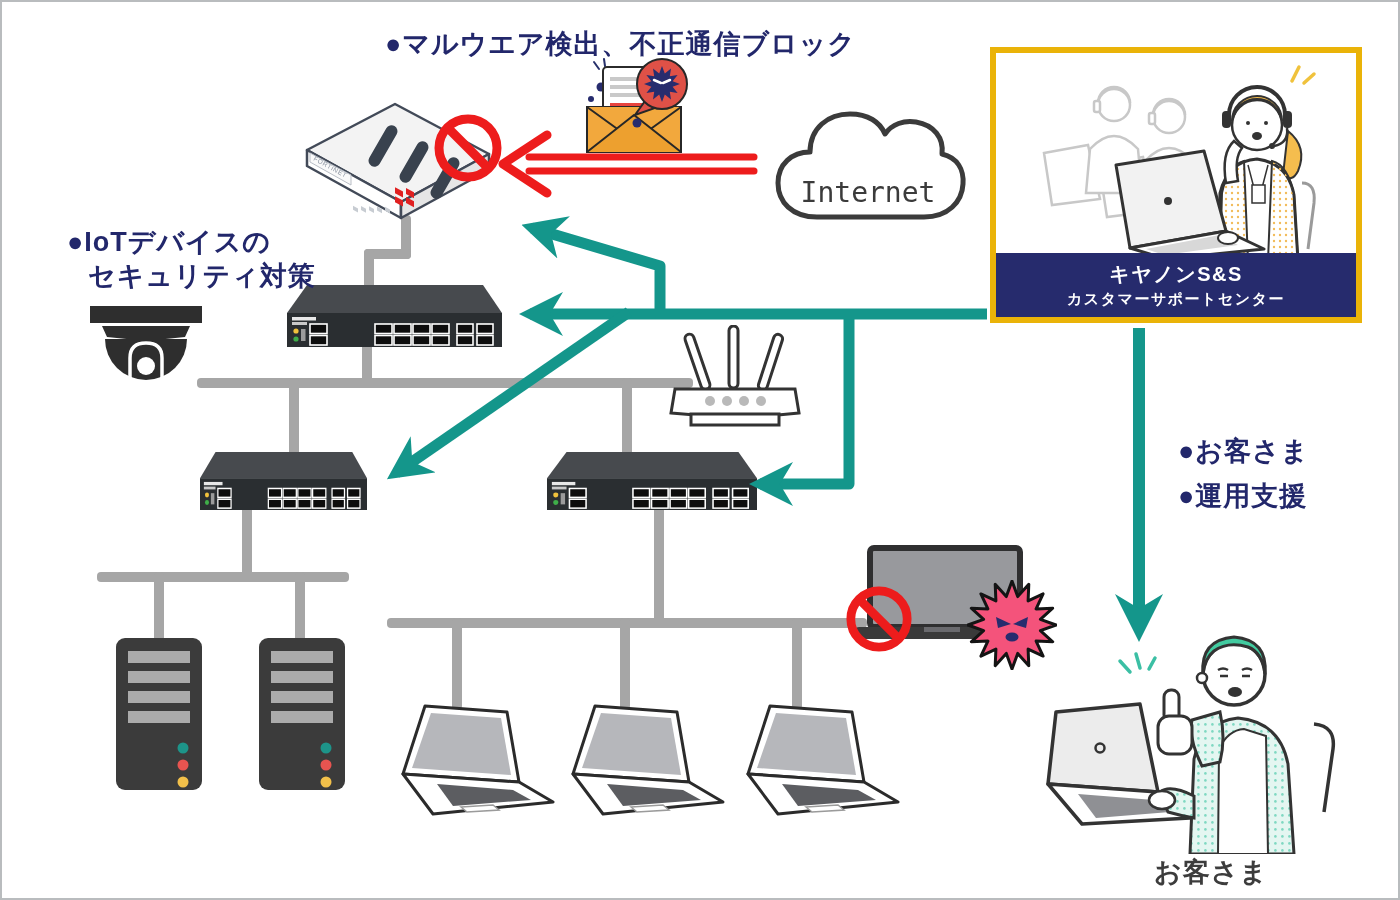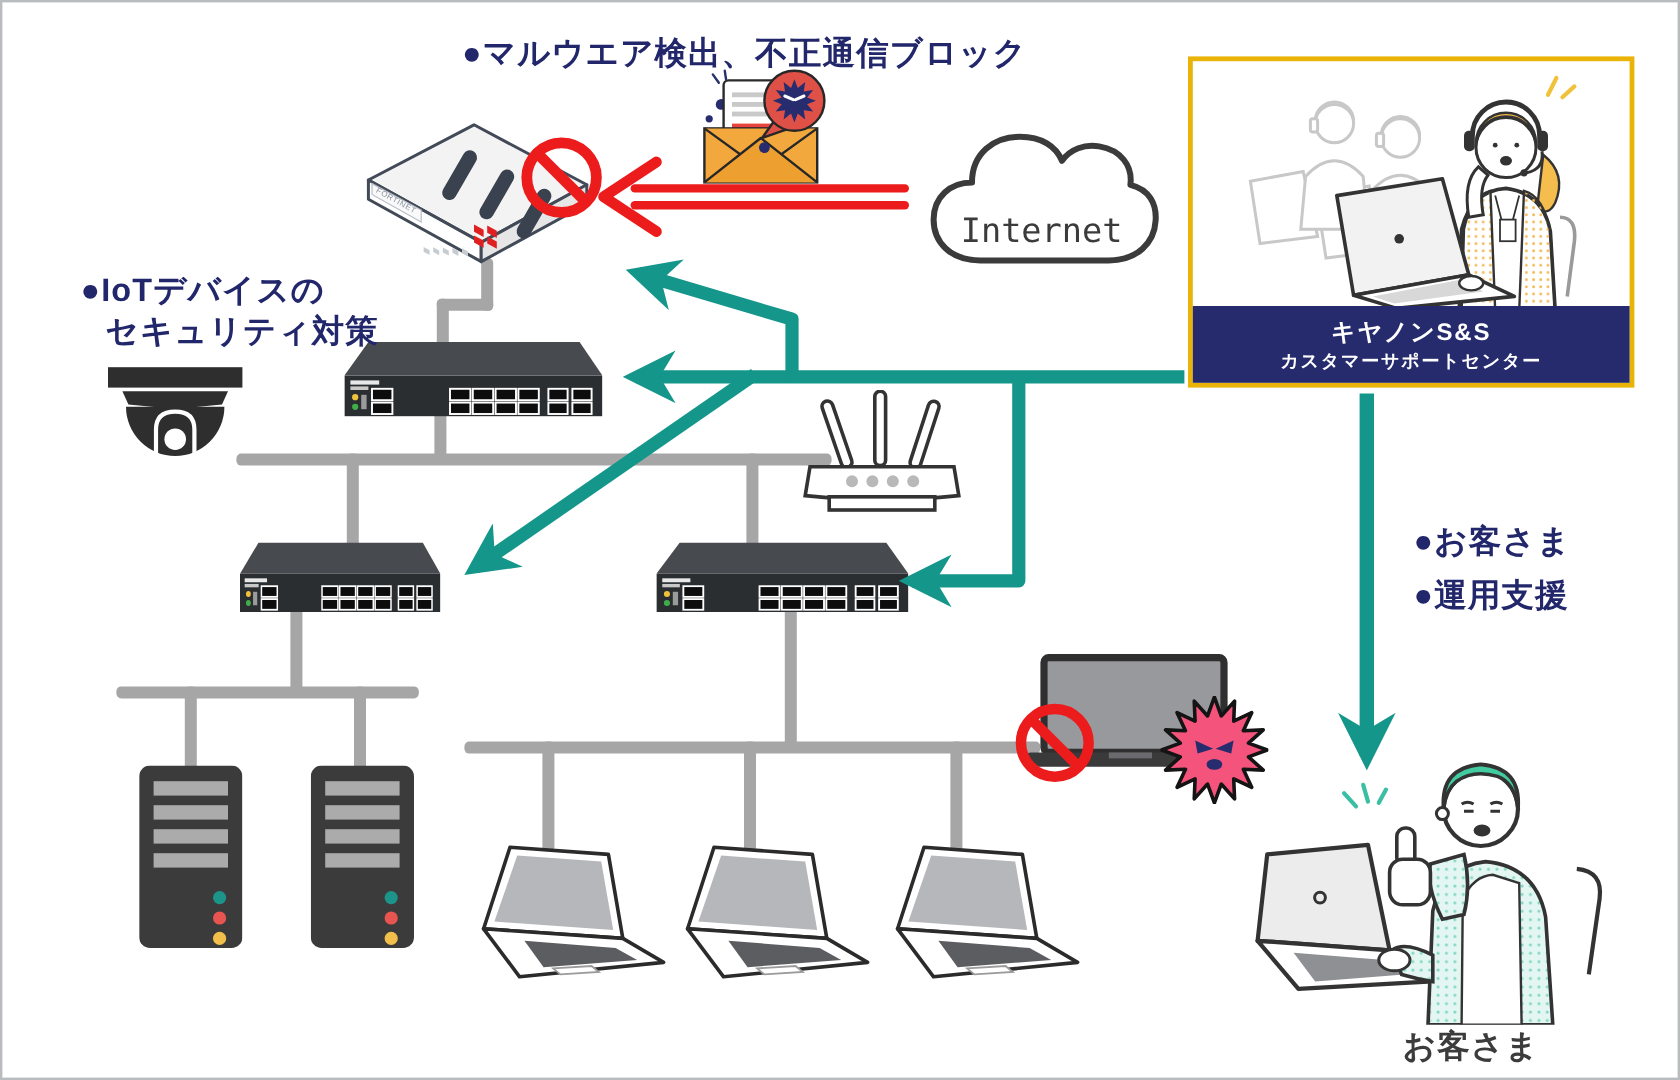--- a/index.html
+++ b/index.html
@@ -7,21 +7,21 @@
           border:2px solid #b9bcbe;box-sizing:border-box;overflow:hidden;
           font-family:"Liberation Sans","DejaVu Sans",sans-serif;}
   .gline{position:absolute;background:#a6a6a6;border-radius:4px;z-index:1;}
   .dev{position:absolute;z-index:2;}
   .overlay{position:absolute;left:0;top:0;width:1400px;height:900px;z-index:3;pointer-events:none;}
   .badge{position:absolute;z-index:4;}
   .lbl{position:absolute;z-index:5;color:#22276b;font-weight:700;font-size:27px;
        letter-spacing:1px;white-space:nowrap;line-height:1.15;}
   .lbl-dark{color:#3c3c3c;}
   .supportbox{position:absolute;left:988px;top:45px;width:372px;height:276px;
-      background:#fff;border:4px solid #eab308;box-sizing:border-box;z-index:2;}
+      background:#fff;border:6px solid #eab308;box-sizing:border-box;z-index:2;}
   .banner{position:absolute;left:0;bottom:0;width:100%;height:64px;background:#262b6d;
       color:#fff;text-align:center;display:flex;flex-direction:column;justify-content:center;
       letter-spacing:1.5px;z-index:3;}
   .banner .l1{font-size:20px;font-weight:700;}
   .banner .l2{font-size:15px;font-weight:700;margin-top:2px;}
   .cloudtxt{font-family:"DejaVu Sans Mono","Liberation Mono",monospace;}
 </style>
 </head>
 <body>
 
@@ -401,15 +401,15 @@
   <svg class="badge" style="left:842px;top:582px;" width="70" height="70" viewBox="0 0 72 72">
     <circle cx="36" cy="36" r="29" fill="none" stroke="#ed1c1c" stroke-width="9"></circle>
     <line x1="16" y1="16" x2="56" y2="56" stroke="#ed1c1c" stroke-width="9"></line>
   </svg>
 
   <div class="lbl" style="left:383px;top:27px;">●マルウエア検出、不正通信ブロック</div>
   <div class="lbl" style="left:33px;top:225px;margin-left:32px;">●IoTデバイスの</div>
   <div class="lbl" style="left:86px;top:259px;text-align:center;">セキュリティ対策</div>
   <div class="lbl" style="left:1176px;top:434px;">●お客さま</div>
   <div class="lbl" style="left:1176px;top:479px;">●運用支援</div>
-  <div class="lbl lbl-dark" style="left:1152px;top:855px;margin-left:15px;">お客さま</div>
+  <div class="lbl lbl-dark" style="left:1152px;top:855px;">お客さま</div>
 
 </div>
 
 </body></html>

